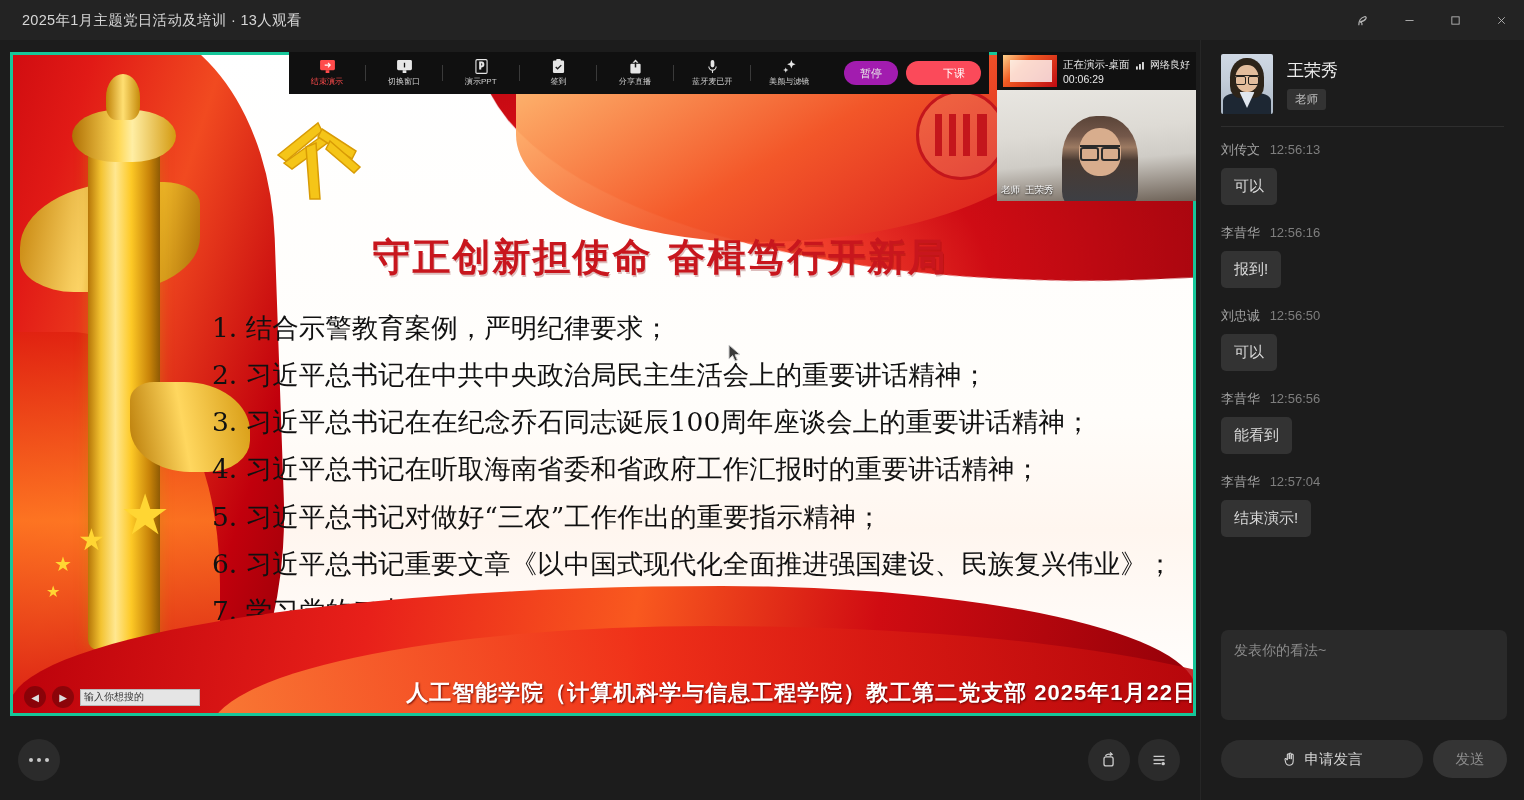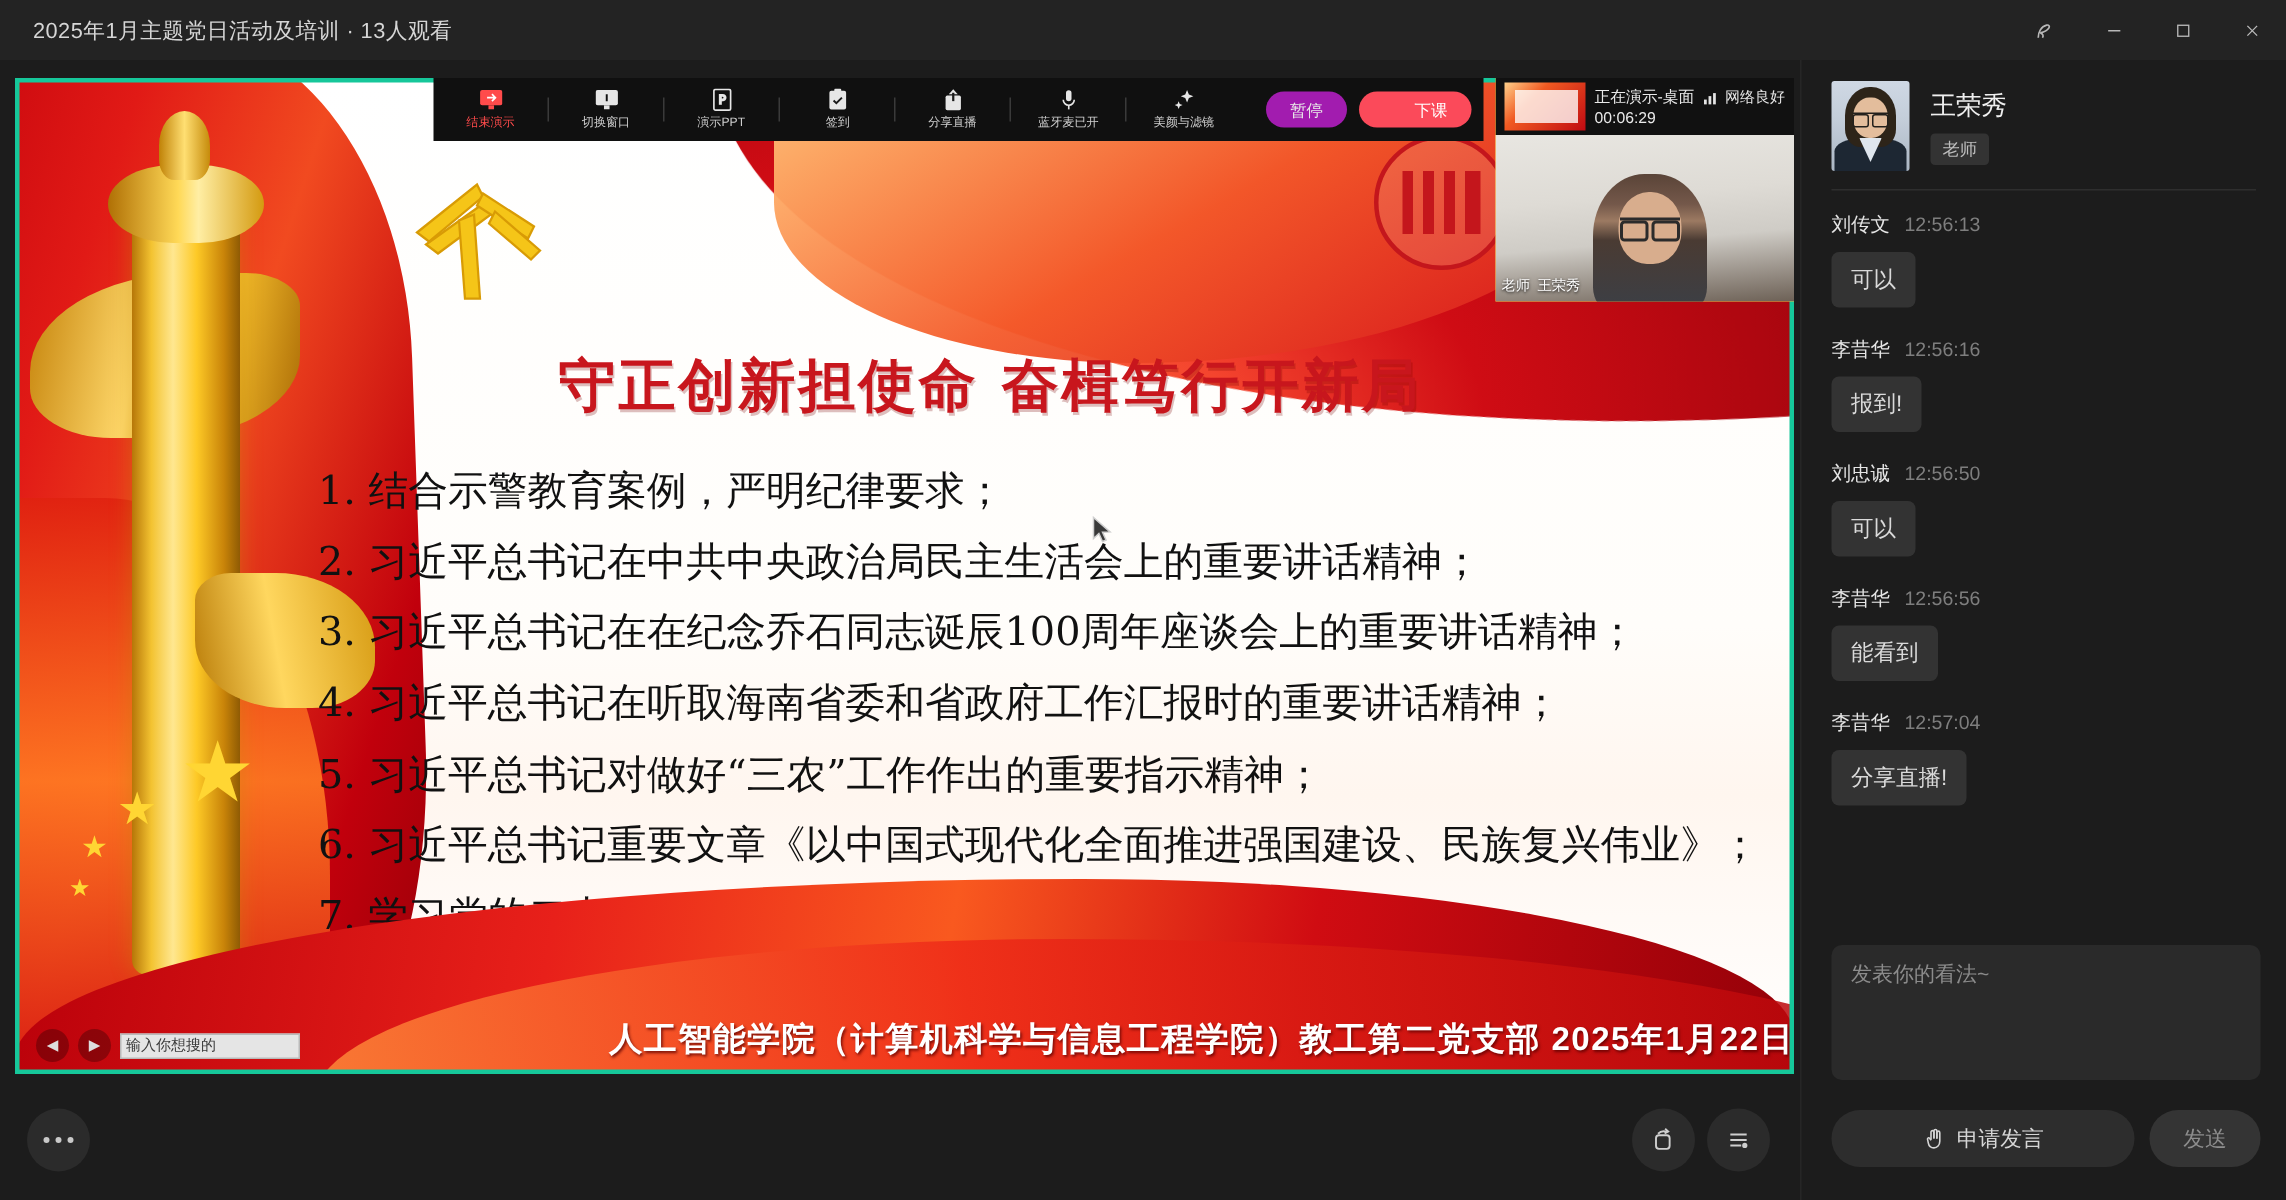--- a/index.html
+++ b/index.html
@@ -301,21 +301,21 @@
   .chat-user-meta { display: flex; flex-direction: column; gap: 7px; }
   .chat-user-name { font-size: 17px; color: #efefef; }
   .role-badge {
     align-self: flex-start; font-size: 11.5px; color: #bdbdbd; background: #333;
     padding: 3px 8px; border-radius: 3px;
   }
   .chat-divider { height: 1px; background: #2e2e2e; margin: 0 20px; }
   .chat-list { padding: 14px 20px 0 20px; }
   .msg { margin-bottom: 19px; }
   .msg-head { font-size: 13px; margin-bottom: 9px; white-space: nowrap; }
-  .msg-name { color: #e5e5e5; }
+  .msg-name { color: #a3a3a3; }
   .msg-time { color: #7e7e7e; margin-left: 6px; }
   .msg-bubble {
     display: inline-block; background: #333333; color: #dadada;
     font-size: 15px; padding: 9px 13px; border-radius: 5px;
   }
   .compose {
     position: absolute; left: 20px; top: 590px; width: 286px; height: 90px;
     background: #2a2a2a; border-radius: 7px; padding: 11px 13px;
   }
   .compose-ph { font-size: 14px; color: #8b8b8b; }
@@ -610,21 +610,21 @@
           <span class="msg-name">李昔华</span>
           <span class="msg-time">12:56:56</span>
         </div>
         <div class="msg-bubble">能看到</div>
       </div>
       <div class="msg">
         <div class="msg-head">
           <span class="msg-name">李昔华</span>
           <span class="msg-time">12:57:04</span>
         </div>
-        <div class="msg-bubble">分享直播!</div>
+        <div class="msg-bubble">结束演示!</div>
       </div>
     </div>
 
     <div class="compose">
       <span class="compose-ph">发表你的看法~</span>
     </div>
 
     <div class="chat-actions">
       <div class="raise-btn">
         <svg width="16" height="16" viewBox="0 0 18 18" fill="none" stroke="currentColor" stroke-width="1.2">

